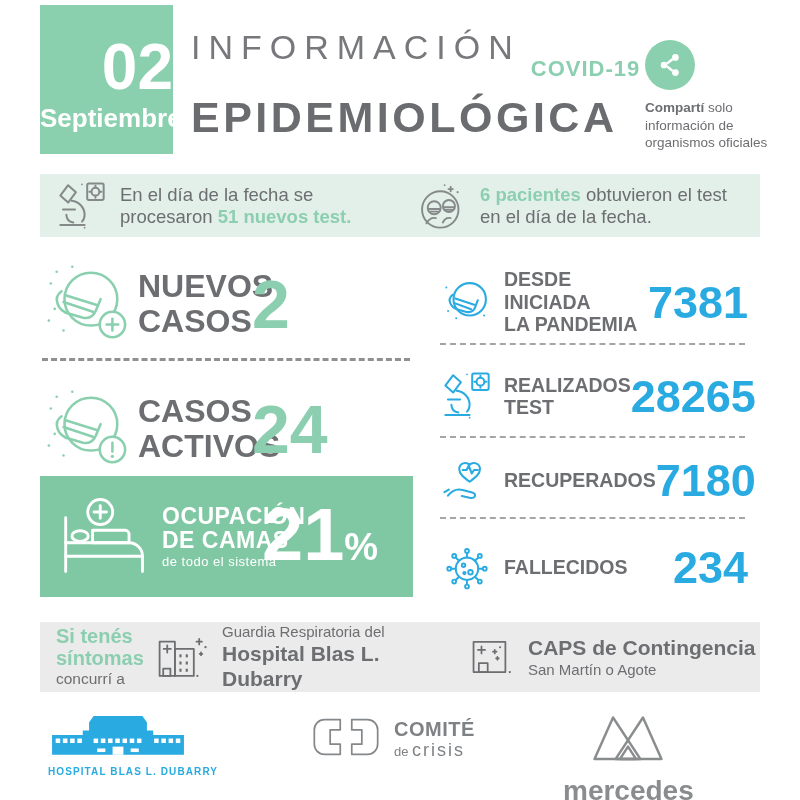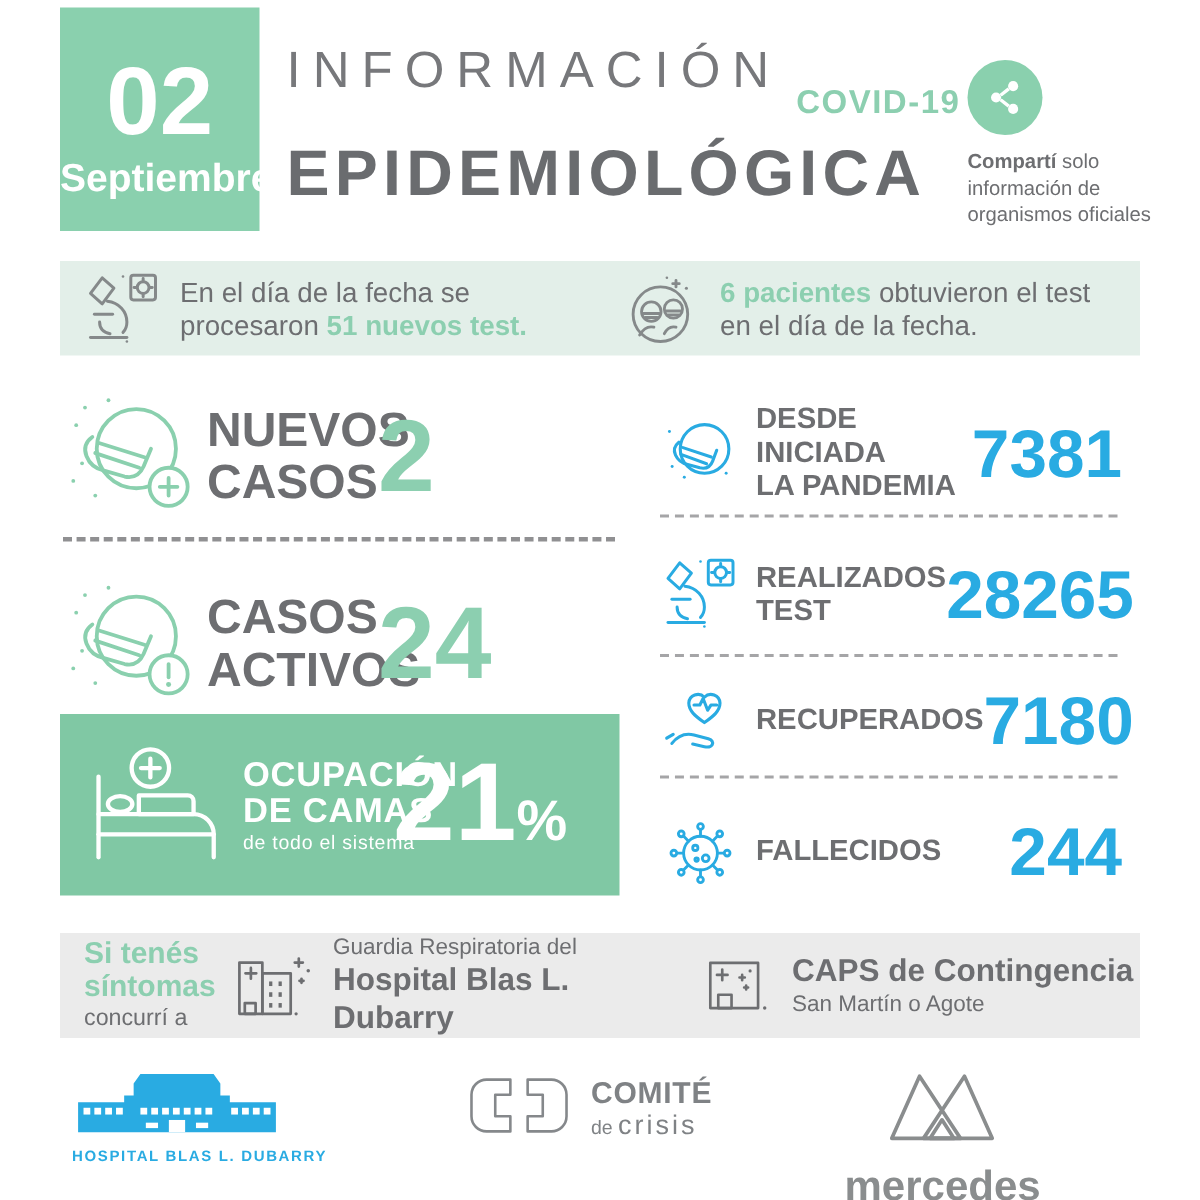--- a/index.html
+++ b/index.html
@@ -10,21 +10,21 @@
   
   :root{
     --green:#8ad0ae; --green-block:#80c8a4; --green-accent:#8ccfb0;
     --banner:#e3efe9; --blue:#29abe2; --gray-dark:#6d6e71; --gray-mid:#808285;
     --band:#ebebeb; --logo-gray:#8a8d8e;
   }
 
   
   .date-box{position:absolute;left:40px;top:5px;width:133px;height:149px;background:var(--green);
             color:#fff;text-align:center;}
-  .date-day{font-size:64px;font-weight:bold;line-height:1;padding-top:30px;}
+  .date-day{font-size:64px;font-weight:bold;line-height:1;padding-top:30px;text-align:right;}
   .date-month{font-size:26px;font-weight:bold;margin-top:4px;}
   .title{position:absolute;left:191px;top:30px;white-space:nowrap;}
   .t1{font-size:34px;letter-spacing:8px;color:#77787b;line-height:1;font-weight:400;}
   .covid{font-size:22px;font-weight:bold;color:var(--green-accent);letter-spacing:1px;
          margin-left:10px;display:inline-block;vertical-align:-17px;}
   .t2{font-size:43px;font-weight:800;letter-spacing:3.5px;color:#6a6c6f;line-height:1;margin-top:16px;}
   .share-circle{position:absolute;left:645px;top:40px;width:50px;height:50px;border-radius:50%;
                 background:var(--green);display:flex;align-items:center;justify-content:center;}
   .share-note{position:absolute;left:645px;top:99px;width:128px;font-size:13.5px;line-height:1.3;
               color:var(--gray-dark);}
@@ -291,21 +291,21 @@
           <circle cx="15.2" cy="46.8" r="2.2"></circle>
         <circle cx="26" cy="28" r="2"></circle>
           <circle cx="34" cy="36" r="2.6"></circle>
           <circle cx="27" cy="37" r="1.3"></circle>
       </svg>
     </span>
     <div class="rlabel">
       <div>FALLECIDOS</div>
       <div></div>
     </div>
-    <div class="rvalue">244</div>
+    <div class="rvalue">234</div>
   </div>
 
   <div class="symptoms">
     <div class="callout">
       <div class="c-green">Si tenés</div>
       <div class="c-green">síntomas</div>
       <div class="c-gray">concurrí a</div>
     </div>
     <span class="bldicon">
       <svg width="54" height="50" viewBox="0 0 60 54" fill="none" stroke="currentColor" stroke-width="2" stroke-linecap="round" stroke-linejoin="round">

